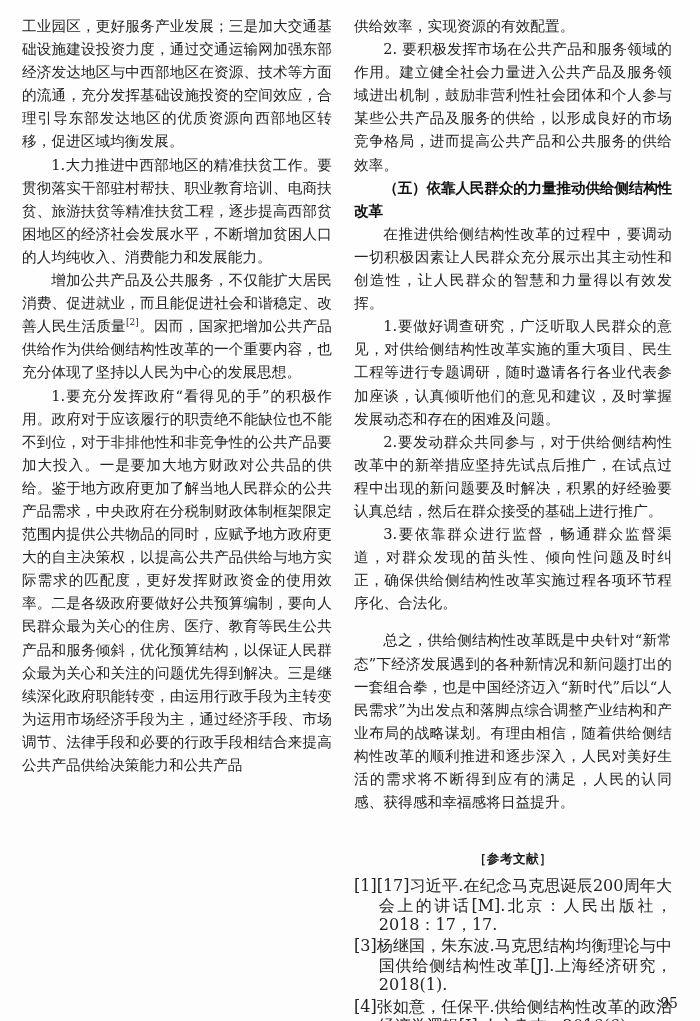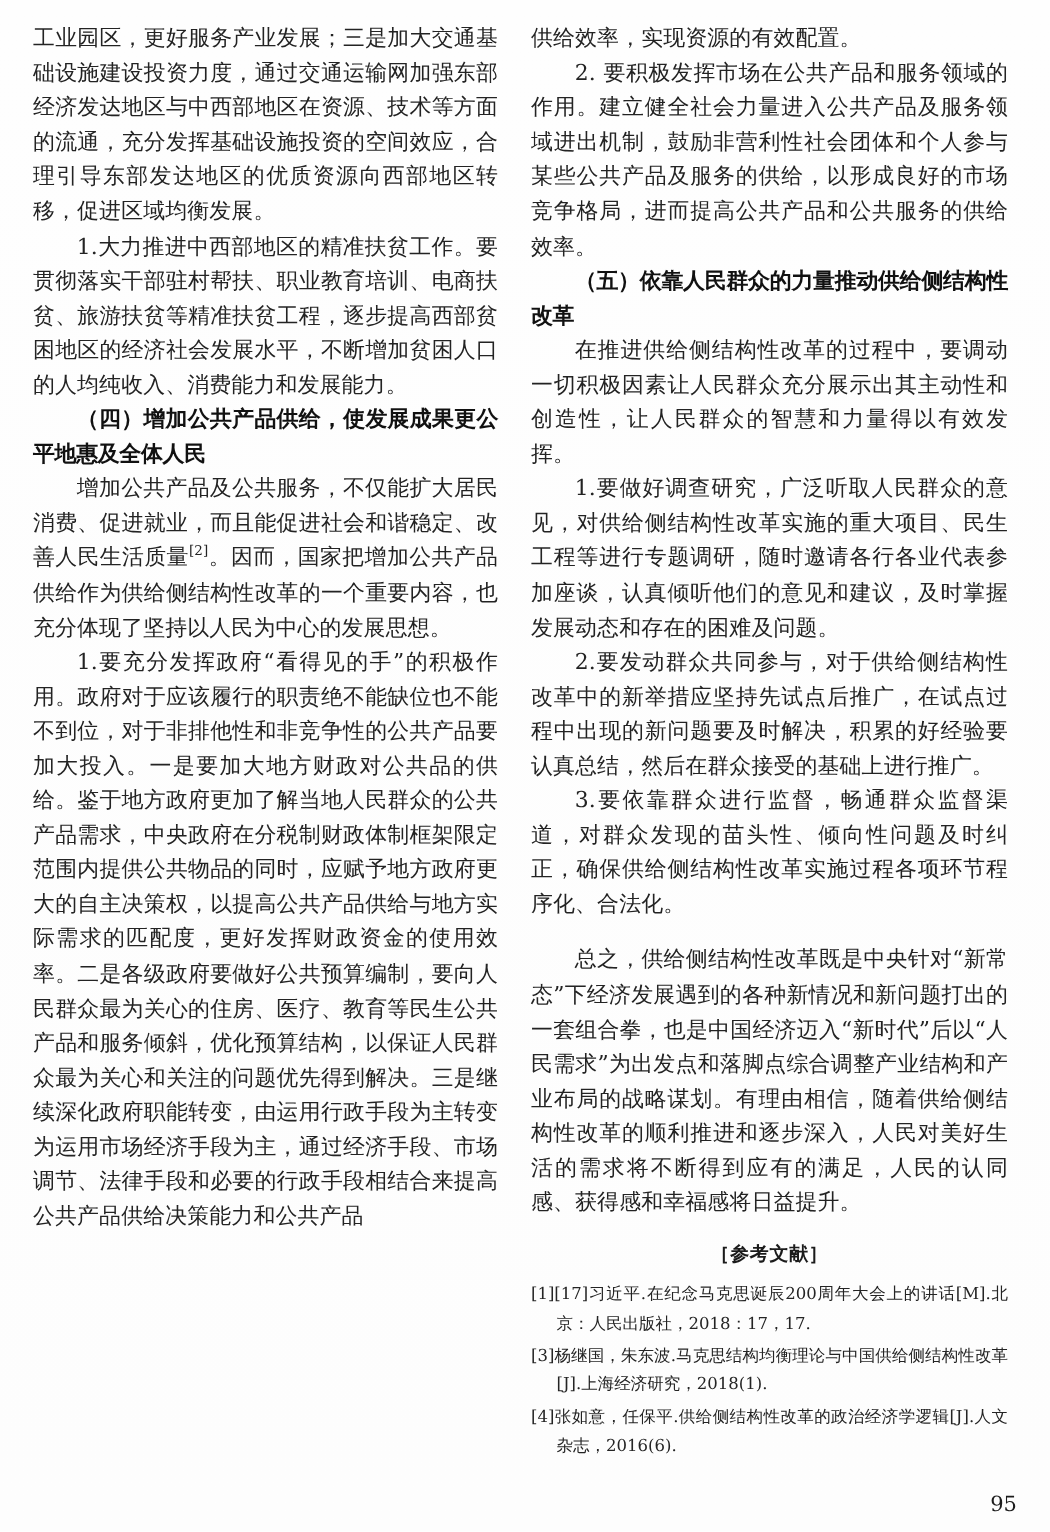--- a/index.html
+++ b/index.html
@@ -72,31 +72,31 @@
     font-size: 9px;
     vertical-align: super;
     line-height: 0;
   }
 
   .refs-title {
     text-align: center;
     font-size: 12.6px;
     font-weight: bold;
     font-family: "DejaVu Sans", "Liberation Sans", sans-serif;
-    margin: 15px 0 8px 0;
+    margin: 38px 0 8px 0;
     letter-spacing: 0.5px;
     color: #1b1b1b;
   }
   ul.refs {
     list-style: none;
     margin: 0;
     padding: 0;
   }
   ul.refs li {
-    font-size: 11px;
+    font-size: 16px;
     line-height: 19.4px;
     text-align: justify;
     text-justify: inter-ideograph;
     padding-left: 1.55em;
     text-indent: -1.55em;
     margin-bottom: 2.0px;
     font-family: "DejaVu Serif", "Liberation Serif", serif;
     color: #242424;
   }
   .page-number {
@@ -116,21 +116,20 @@
 <div class="page">
   <div class="columns">
 
     <div class="col">
 
       <p class="body cont">工业园区，更好服务产业发展；三是加大交通基础设施建设投资力度，通过交通运输网加强东部经济发达地区与中西部地区在资源、技术等方面的流通，充分发挥基础设施投资的空间效应，合理引导东部发达地区的优质资源向西部地区转移，促进区域均衡发展。</p>
 
 
       <p class="body">1.大力推进中西部地区的精准扶贫工作。要贯彻落实干部驻村帮扶、职业教育培训、电商扶贫、旅游扶贫等精准扶贫工程，逐步提高西部贫困地区的经济社会发展水平，不断增加贫困人口的人均纯收入、消费能力和发展能力。</p>
 
-      <h3 class="section-head">（四）增加公共产品供给，使发展成果更公平地惠及全体人民</h3>
 
       <p class="body"><span>增加公共产品及公共服务，不仅能扩大居民消费、促进就业，而且能促进社会和谐稳定、改善人民生活质量</span><sup class="ref">[2]</sup><span>。因而，国家把增加公共产品供给作为供给侧结构性改革的一个重要内容，也充分体现了坚持以人民为中心的发展思想。</span></p>
 
       <p class="body">1.要充分发挥政府“看得见的手”的积极作用。政府对于应该履行的职责绝不能缺位也不能不到位，对于非排他性和非竞争性的公共产品要加大投入。一是要加大地方财政对公共品的供给。鉴于地方政府更加了解当地人民群众的公共产品需求，中央政府在分税制财政体制框架限定范围内提供公共物品的同时，应赋予地方政府更大的自主决策权，以提高公共产品供给与地方实际需求的匹配度，更好发挥财政资金的使用效率。二是各级政府要做好公共预算编制，要向人民群众最为关心的住房、医疗、教育等民生公共产品和服务倾斜，优化预算结构，以保证人民群众最为关心和关注的问题优先得到解决。三是继续深化政府职能转变，由运用行政手段为主转变为运用市场经济手段为主，通过经济手段、市场调节、法律手段和必要的行政手段相结合来提高公共产品供给决策能力和公共产品</p>
 
     </div>
 
     <div class="col col-right">
 
       <p class="body cont">供给效率，实现资源的有效配置。</p>

